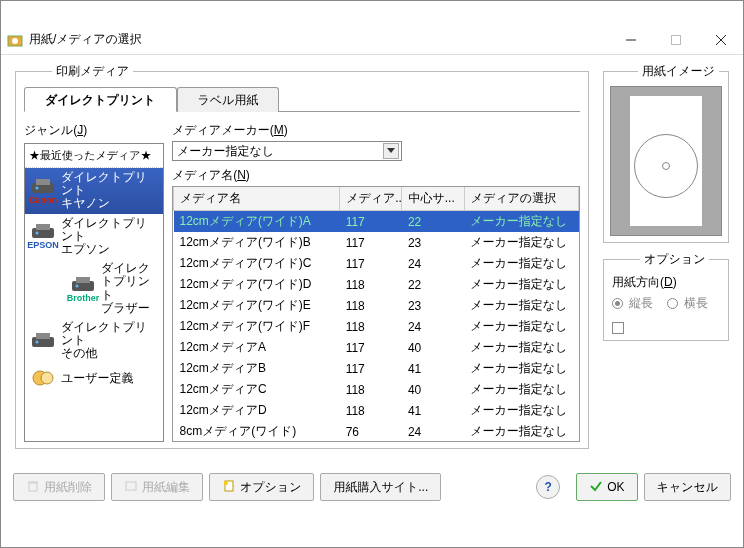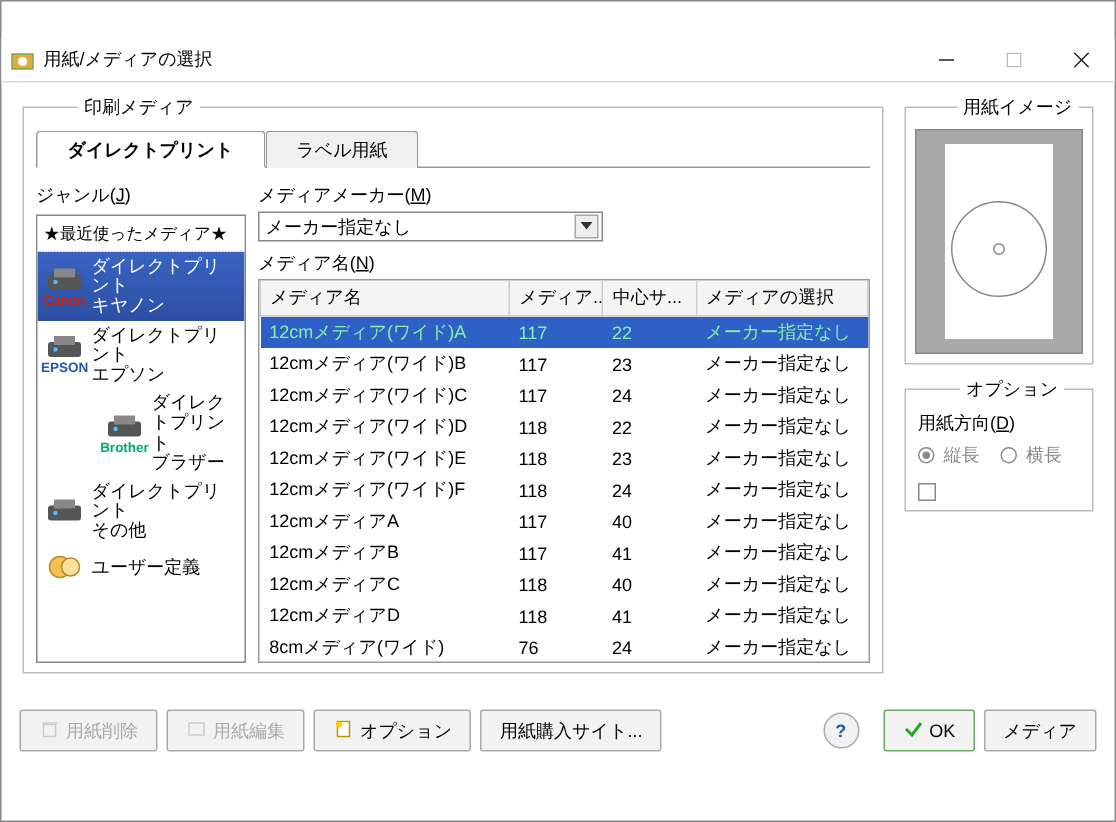--- a/index.html
+++ b/index.html
@@ -345,17 +345,17 @@
       <div class="help-btn">
         <span>?</span>
       </div>
       <div class="btn ok">
         <span><svg width="14" height="14">
               <polyline points="2,7 6,11 12,3" fill="none" stroke="#2a2" stroke-width="2"></polyline>
             </svg></span>
         <span>OK</span>
       </div>
       <div class="btn">
-        <span>メディア</span>
+        <span>キャンセル</span>
       </div>
     </div>
   </div>
 </div>
 
 </body></html>

